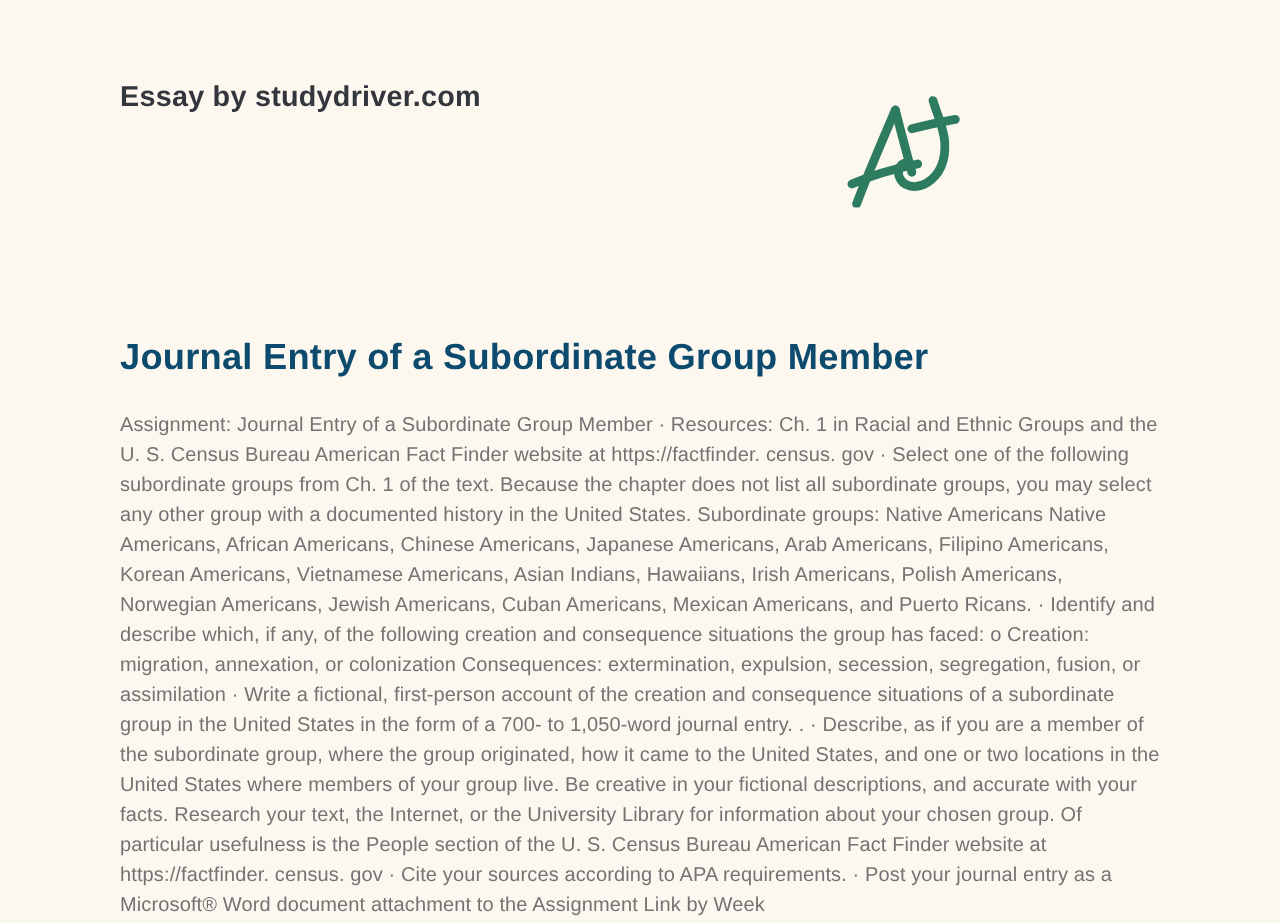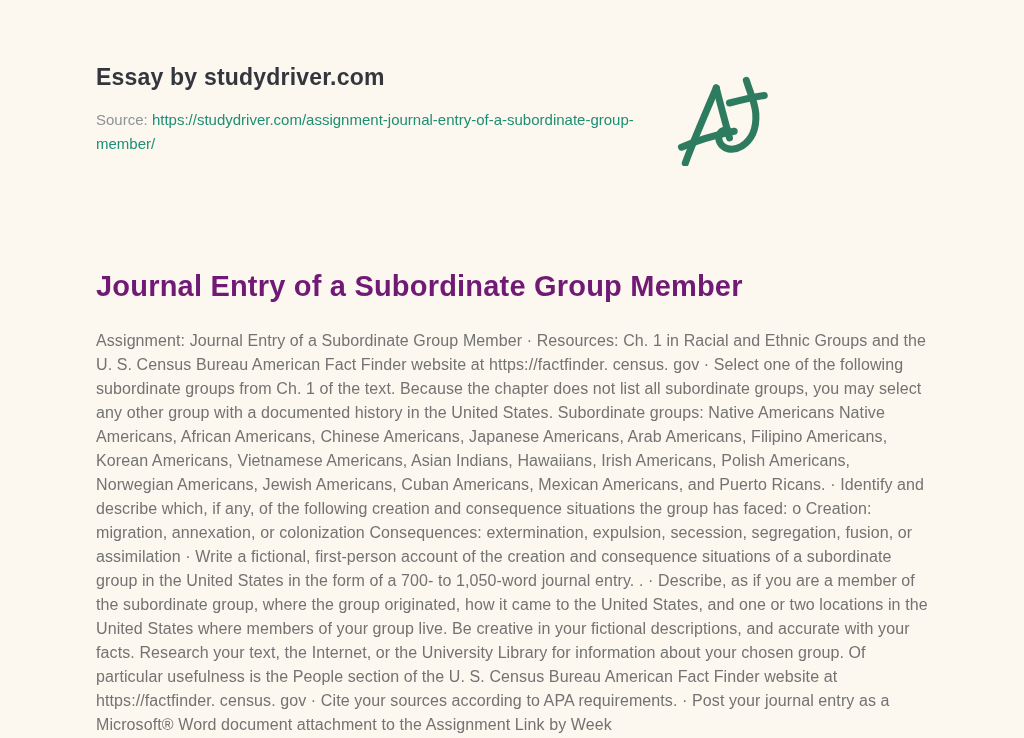--- a/index.html
+++ b/index.html
@@ -52,45 +52,41 @@
     height: 94px;
     margin-top: 8px;
     margin-right: 12px;
     flex: 0 0 auto;
   }
   .logo svg { width: 100%; height: 100%; }
   .essay-title {
     margin-top: 102px;
     font-size: 29px;
     font-weight: 600;
-    color: #701a75;
+    color: #0c4a6e;
     letter-spacing: 0.2px;
     line-height: 36px;
   }
   .essay-body {
     margin-top: 25px;
     width: 834px;
     font-size: 16px;
     line-height: 24px;
     color: #737373;
     letter-spacing: 0.1px;
   }
 </style>
 </head>
 <body>
 
 <div class="page">
 
   <header class="doc-header">
     <div class="header-left">
       <h1 class="site-title">Essay by studydriver.com</h1>
-      <p class="source">
-        <span class="source-label">Source:</span>
-        <a class="source-link" href="#" title="https://studydriver.com/assignment-journal-entry-of-a-subordinate-group-member/">https://studydriver.com/assignment-journal-entry-of-a-subordinate-group-member/</a>
-      </p>
     </div>
 
     <div class="logo">
       <svg viewBox="0 0 100 100" fill="none" xmlns="http://www.w3.org/2000/svg">
         <g stroke="#2e7c60" stroke-width="7.5" stroke-linecap="round" fill="none">
 
           <path d="M 12 97 C 20 75, 36 38, 45 17"></path>
 
           <path d="M 45 17 C 49 33, 55 55, 59 70"></path>
 

